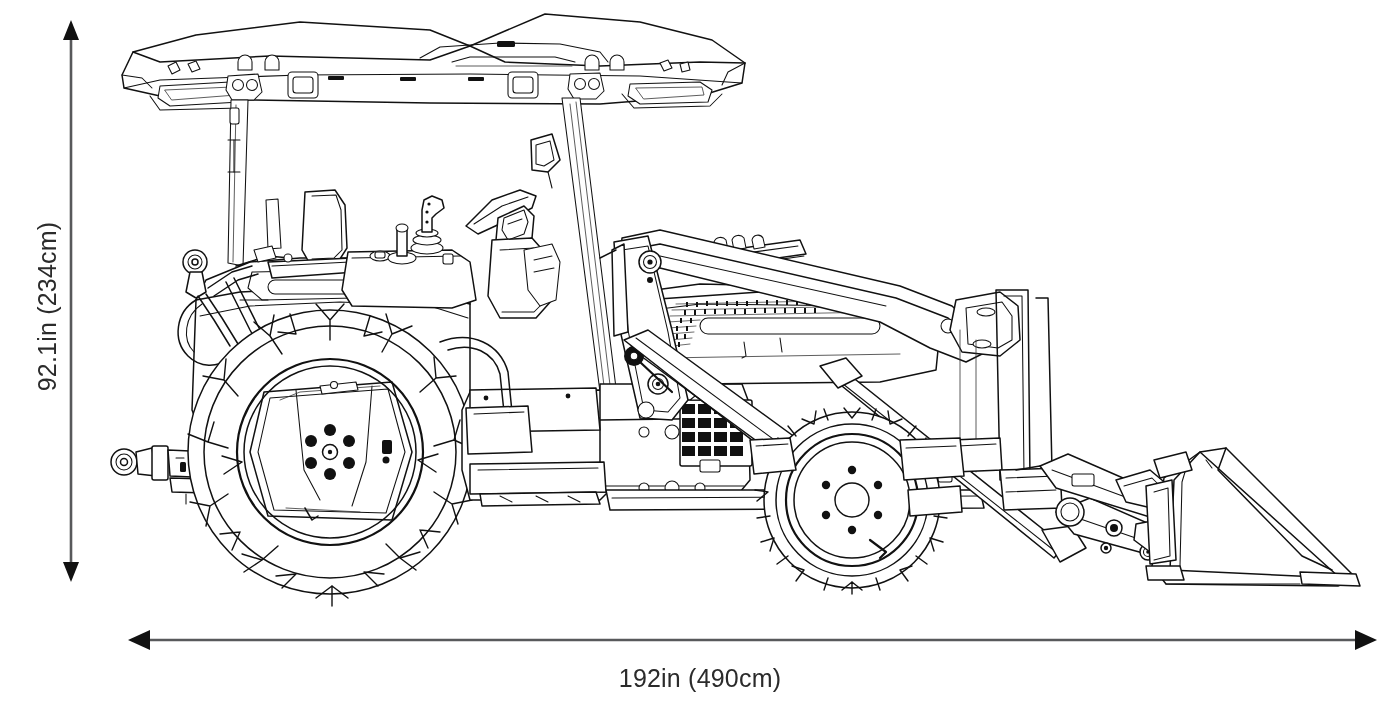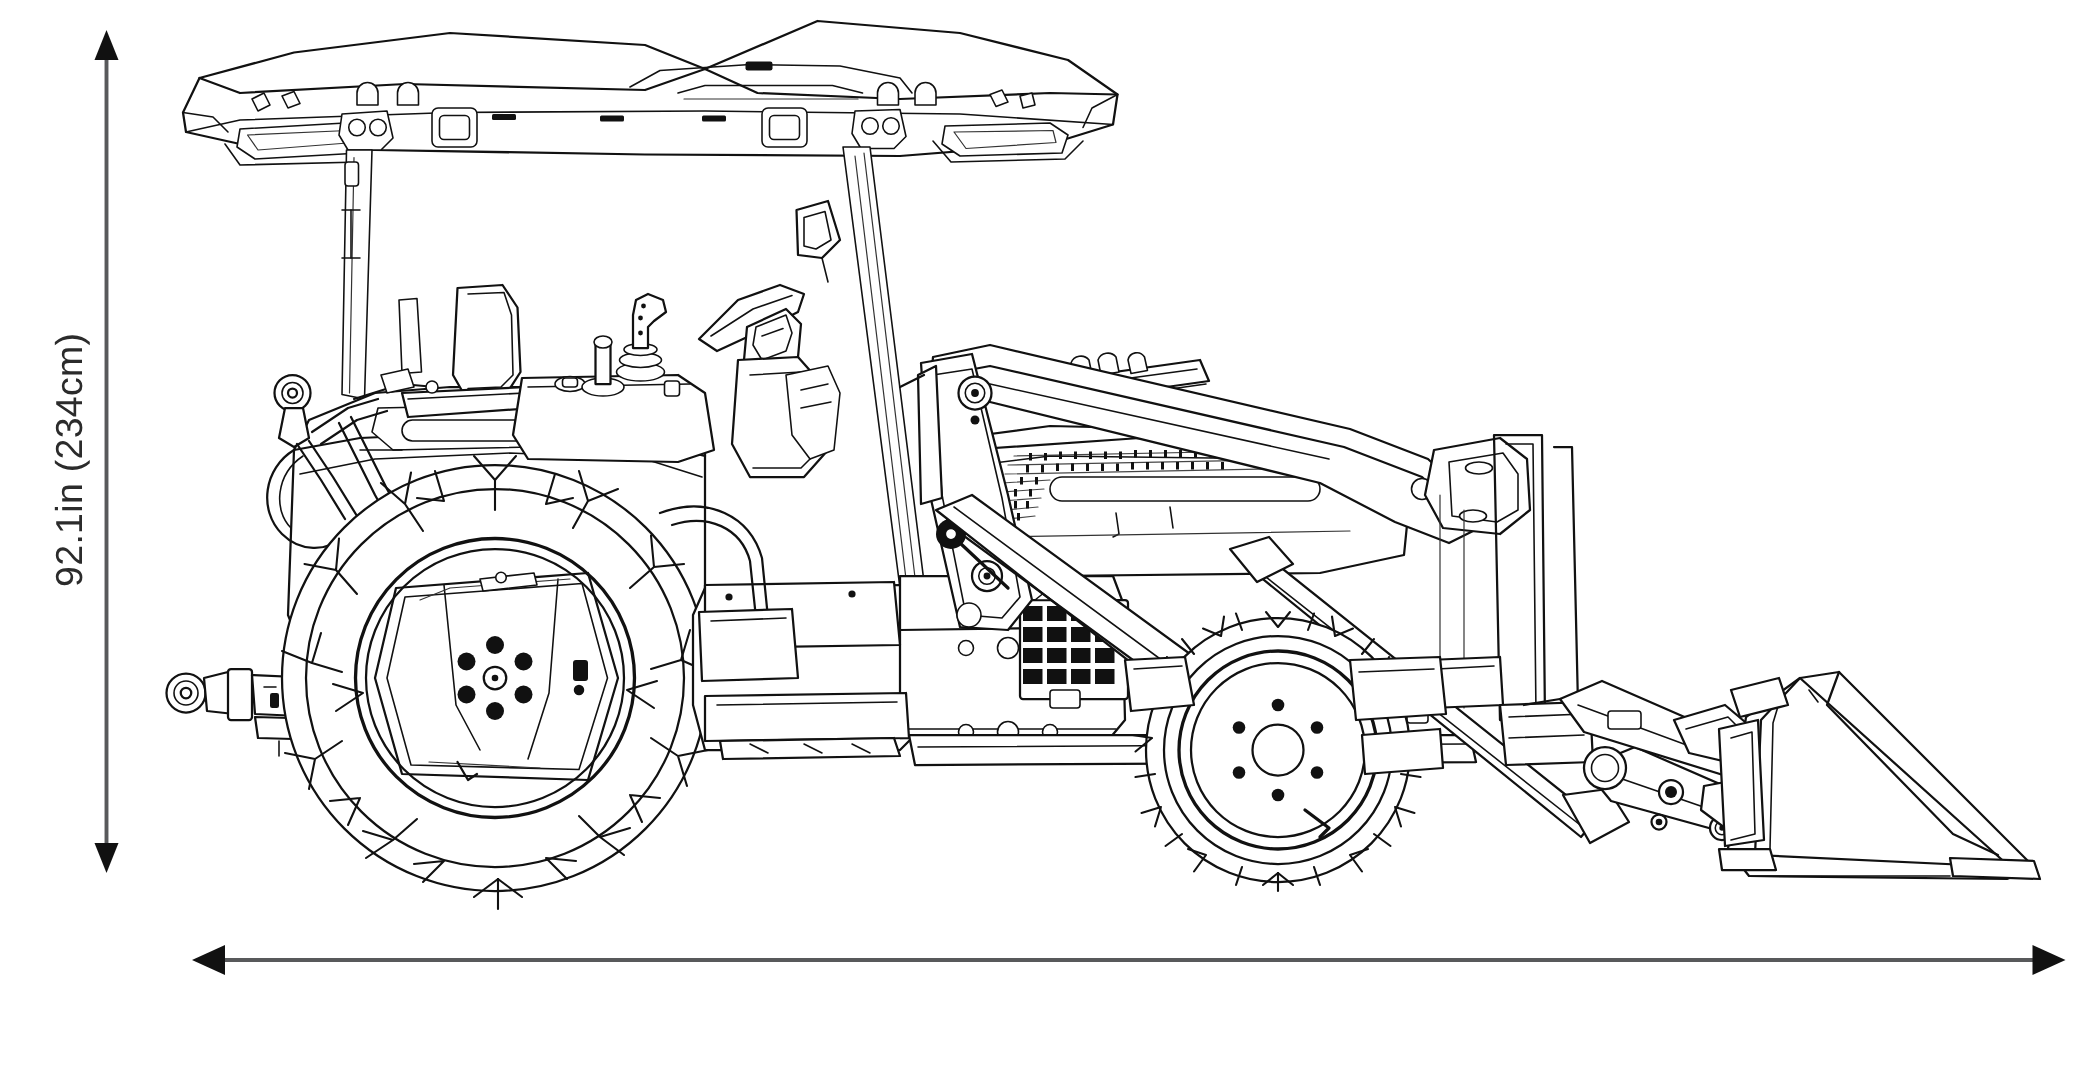--- a/index.html
+++ b/index.html
@@ -587,14 +587,15 @@
       <g>
         <path class="fil-w" d="M466,408 L528,406 L532,452 L468,454 Z"></path>
         <path class="ln-t" d="M474,414 L524,412"></path>
       </g>
 
     </g>
   </svg>
 
   <div class="dim-label" id="label-height">92.1in (234cm)</div>
 
+  <div class="dim-label" id="label-width">192in (490cm)</div>
 
 </div>
 
 </body></html>

